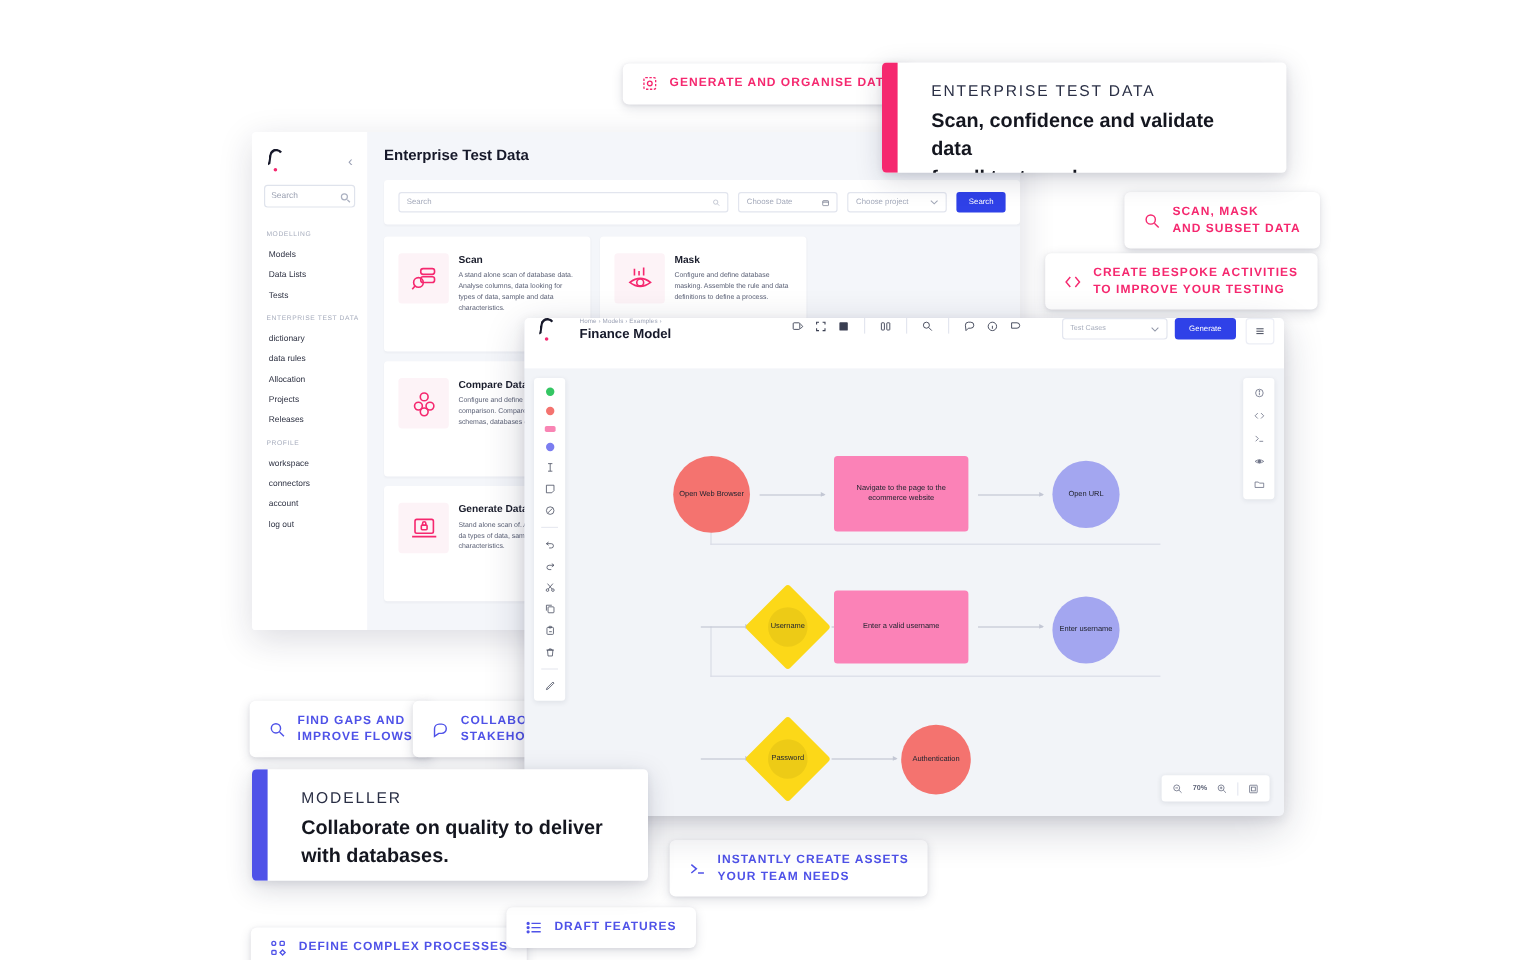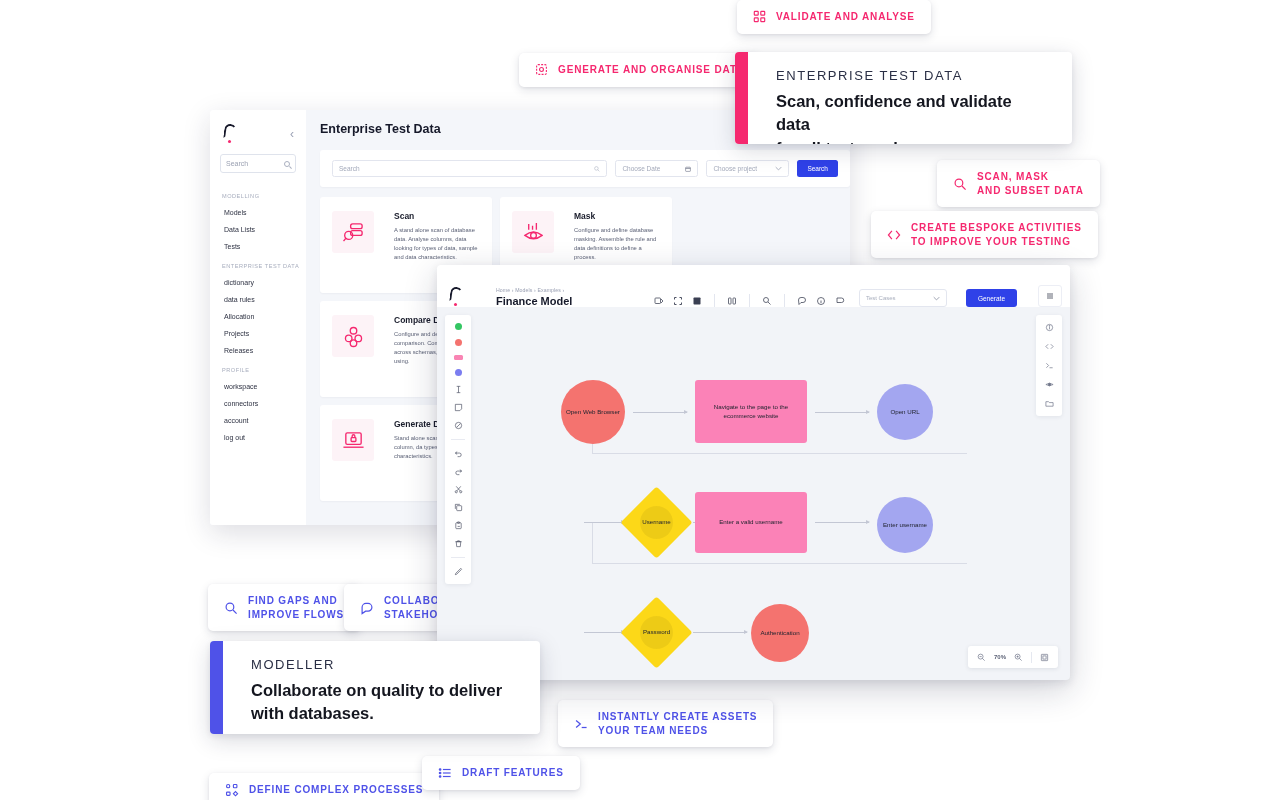--- a/index.html
+++ b/index.html
@@ -108,43 +108,43 @@
   .f-input.wide { flex: 1; }
   .f-input.mid { width: 83px; }
   .btn-search {
     height: 17px; background:#2f41e8; color:#fff; border-radius:2.5px;
     font-size: 6.5px; display:flex; align-items:center; justify-content:center;
     padding: 0 10px; font-weight:500;
   }
   .cardgrid { display:flex; flex-wrap: wrap; gap: 8px; margin-top: 10px; }
   .icard {
     width: 172px; height: 96px; background:#fff; border-radius:3px;
-    padding: 14px 12px; display:flex; gap:20px;
+    padding: 14px 12px; display:flex; gap:8px;
     box-shadow: 0 1px 2px rgba(30,35,60,.04);
   }
   .icard .ibox {
     width:42px; height:42px; flex:0 0 42px; background:#fdf3f7; border-radius:3px;
     display:flex; align-items:center; justify-content:center; color:#f5286f;
   }
   .icard .ititle { font-size:8.5px; font-weight:bold; color:#1a1d2c; margin-bottom:5px; }
   .icard .idesc { font-size:5.8px; line-height:1.55; color:#5b6176; }
 
   
   #mod {
     position: absolute; left: 437px; top: 265px;
     width: 633px; height: 415px;
     background: #f2f4f8;
     border-radius: 4px;
     box-shadow: 0 10px 34px rgba(25,30,60,.20), 0 3px 10px rgba(25,30,60,.10);
     overflow: hidden;
     z-index: 50;
   }
   .mod-top {
-    height: 42px; background:#fff; display:flex; align-items:flex-end;
-    padding: 0 8px 0 0; gap: 13px;
+    height: 42px; background:#fff; display:flex; align-items:flex-start;
+    padding: 0 8px 0 0; gap: 0;
   }
   .mod-logo { width: 40px; display:flex; align-items:center; justify-content:center; }
   .crumbwrap { padding-left: 6px; min-width: 150px; }
   .crumb { font-size: 5.2px; color:#9aa0b3; letter-spacing:.02em; margin-bottom: 2px; }
   .mtitle { font-size: 11px; font-weight: bold; color:#16192a; }
   .mod-tools { flex:1; display:flex; align-items:center; justify-content:center; gap: 9px; color:#3a3f52; }
   .mod-tools .sep { width:1px; height:13px; background:#e3e6ef; margin: 0 3px; }
   .tsel {
     width: 88px; height:18px; border:1px solid #e3e6ef; border-radius:3px;
     display:flex; align-items:center; justify-content:space-between; padding:0 6px;
@@ -563,31 +563,20 @@
           </svg>
         <div class="zsep"></div>
         <svg width="9" height="9" viewBox="0 0 20 20" fill="none" stroke="#6a7084" stroke-width="1.5">
             <rect x="3" y="3" width="14" height="14" rx="1"></rect>
             <rect x="6.5" y="6.5" width="7" height="7"></rect>
           </svg>
       </div>
     </div>
   </div>
 
-  <div class="pill pink" style="left:737px; top:0px;">
-    <span class="pic">
-      <svg width="13" height="13" viewBox="0 0 20 20" fill="none" stroke="#f5286f" stroke-width="1.8">
-          <rect x="2" y="2" width="6" height="6" rx="1"></rect>
-          <rect x="12" y="2" width="6" height="6" rx="1"></rect>
-          <rect x="2" y="12" width="6" height="6" rx="1"></rect>
-          <rect x="12" y="12" width="6" height="6" rx="1"></rect>
-        </svg>
-    </span>
-    <span class="ptxt">VALIDATE AND ANALYSE</span>
-  </div>
 
   <div class="pill pink" style="left:519px; top:53px;">
     <span class="pic">
       <svg width="13" height="13" viewBox="0 0 20 20" fill="none" stroke="#f5286f" stroke-width="1.7" stroke-dasharray="3 2">
           <rect x="2.5" y="2.5" width="15" height="15" rx="2"></rect>
           <circle cx="10" cy="10" r="3" stroke-dasharray="0"></circle>
         </svg>
     </span>
     <span class="ptxt">GENERATE AND ORGANISE DATA</span>
   </div>

